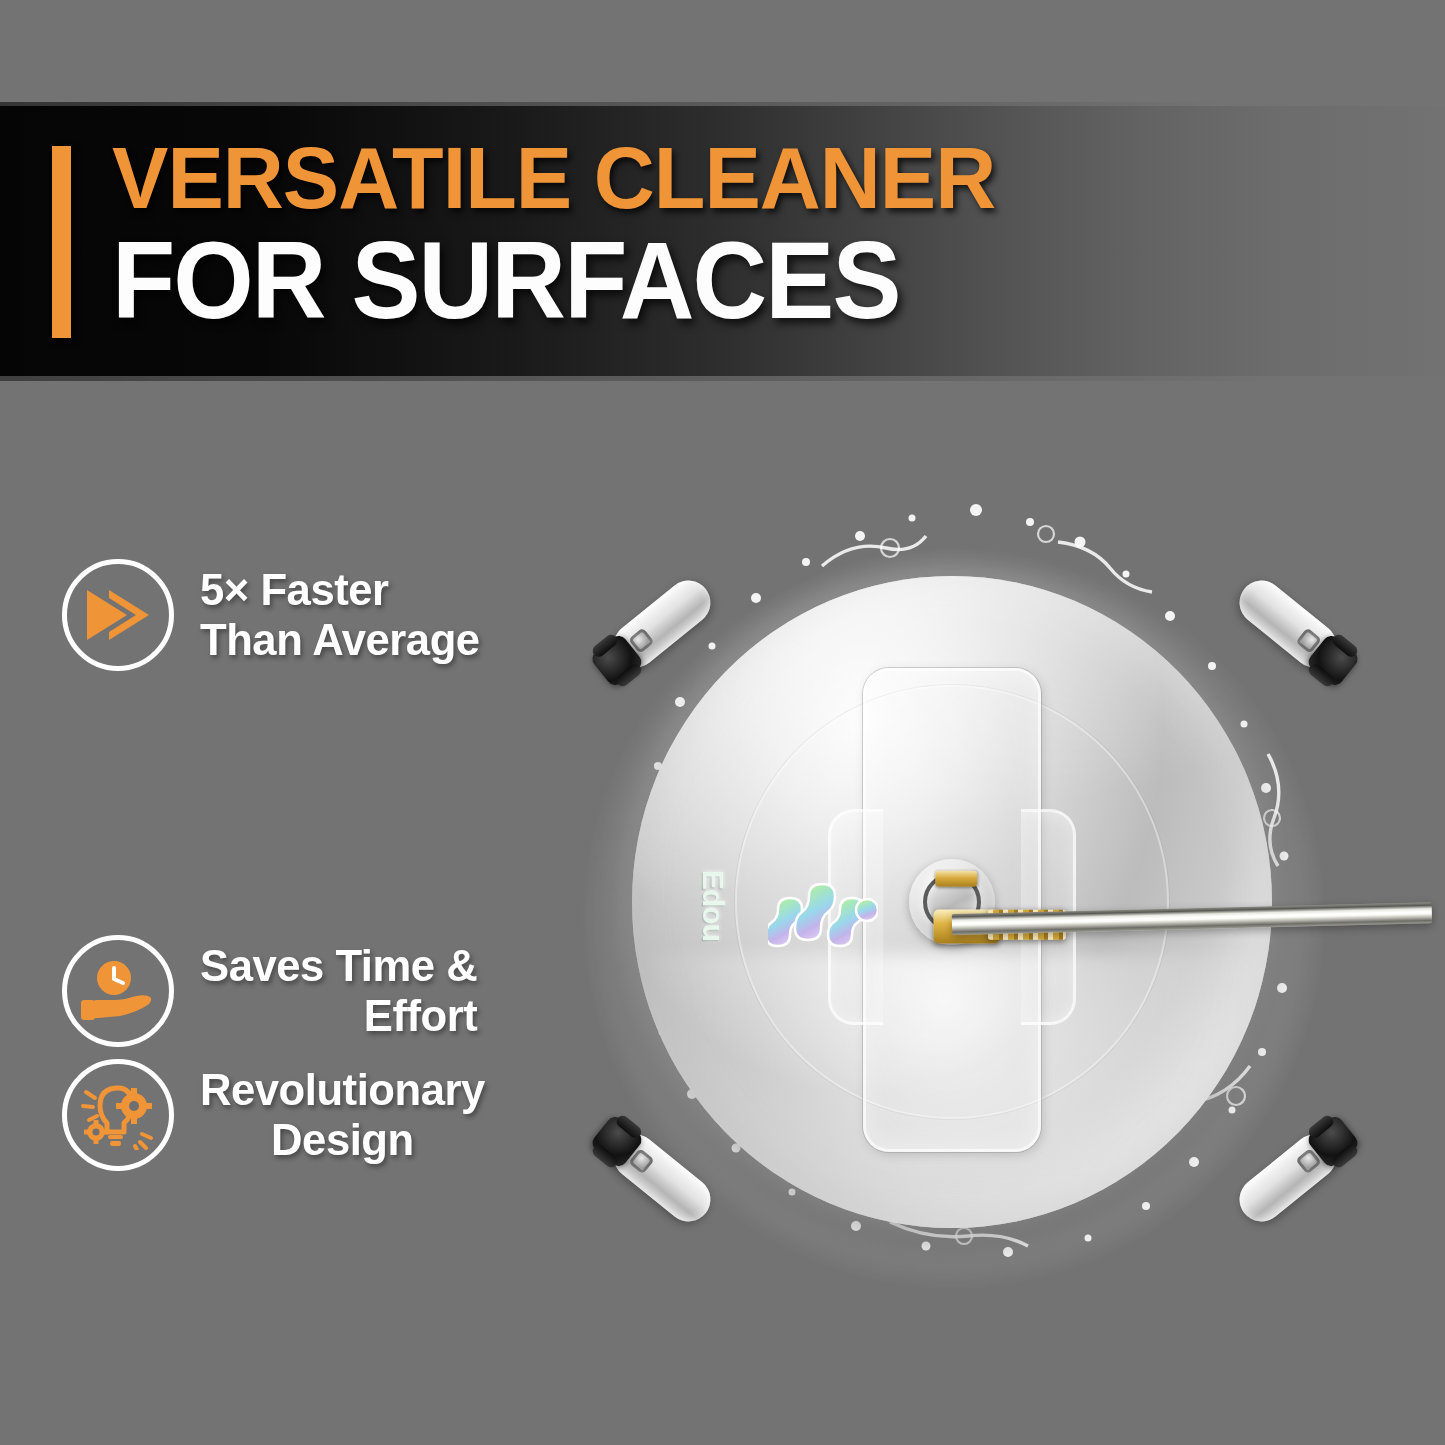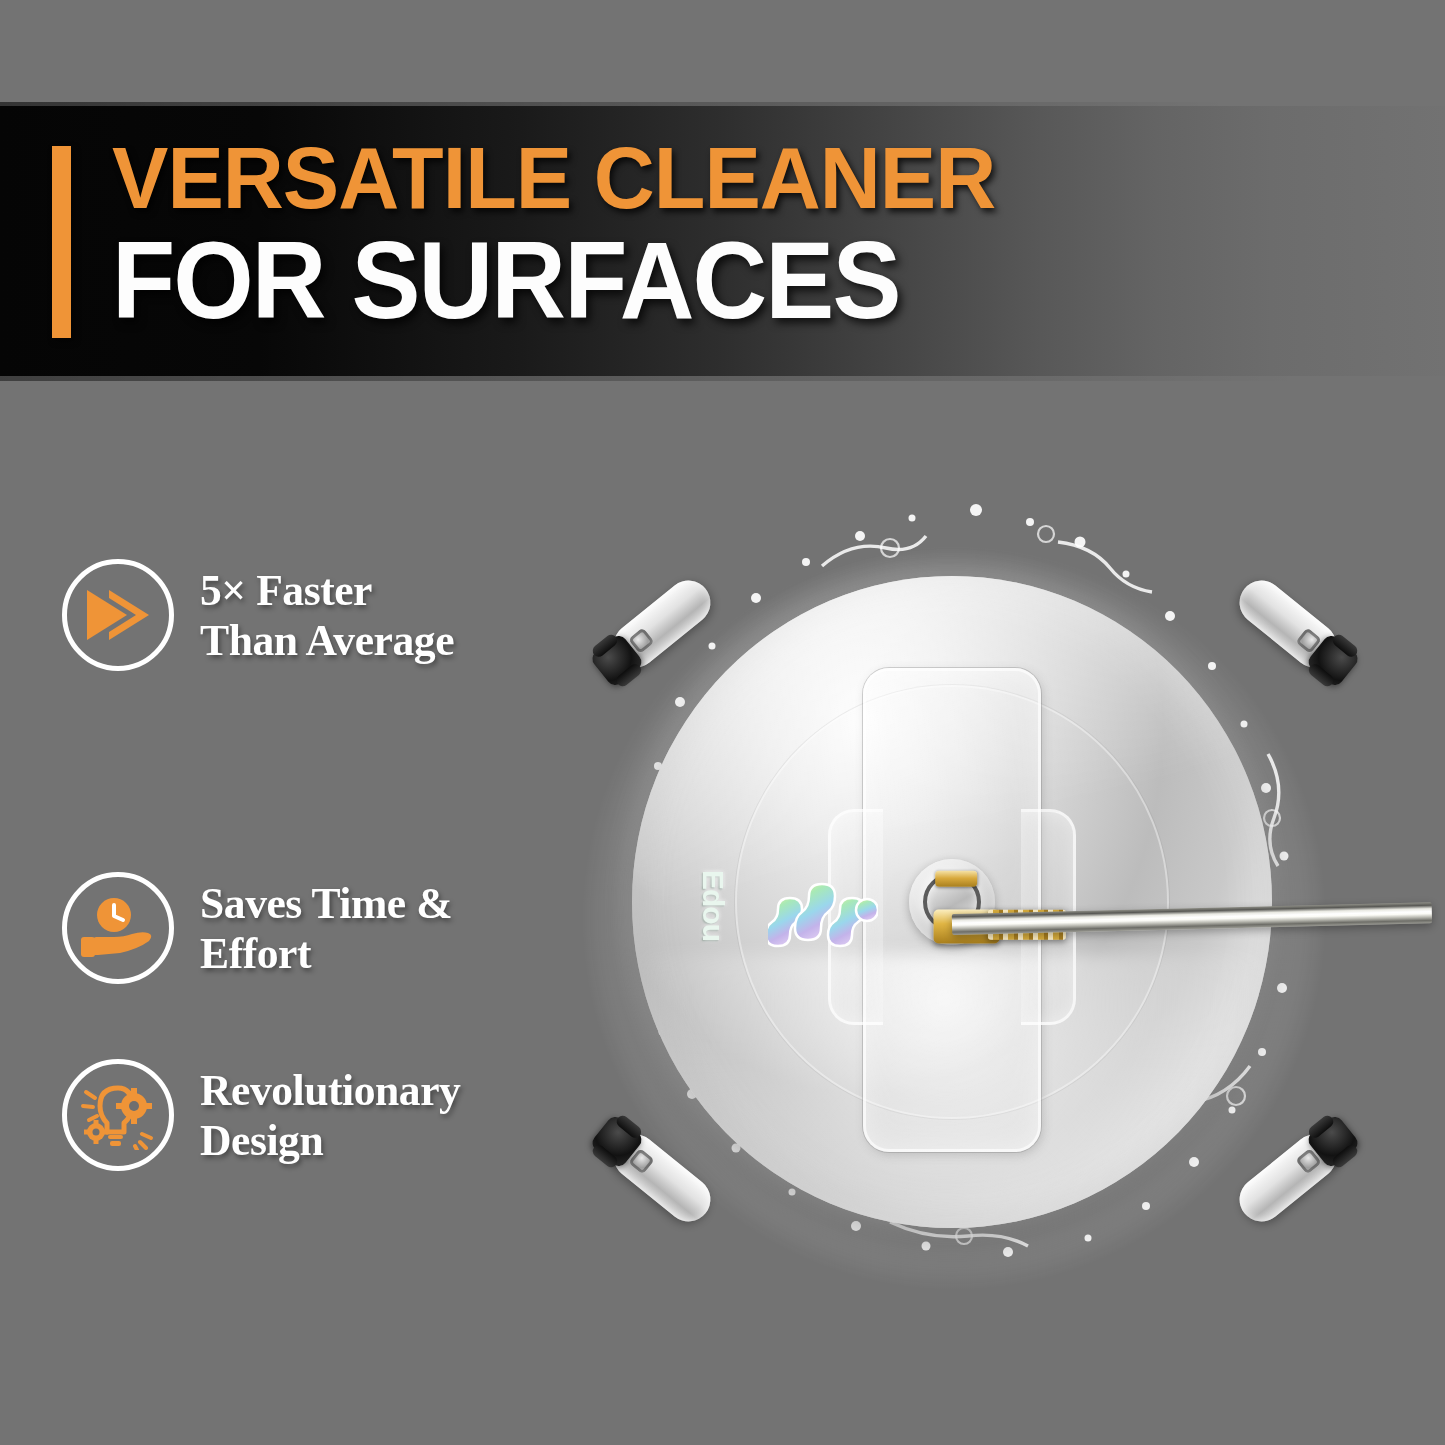--- a/index.html
+++ b/index.html
@@ -52,21 +52,21 @@
     transform:scaleX(.94);transform-origin:left center;
     text-shadow:4px 5px 9px rgba(0,0,0,.72);
     white-space:nowrap;
     margin-top:2px;
   }
 
   
   .features{position:absolute;left:0;top:0;width:640px;height:1445px;}
   .feature{
     position:absolute;left:62px;width:560px;height:120px;
-    display:flex;align-items:center;font-family:Liberation Serif, serif;
+    display:flex;align-items:center;
   }
   .feature-ic{
     position:relative;flex:0 0 auto;
     width:112px;height:112px;border-radius:50%;
     border:5px solid #ffffff;
     box-sizing:border-box;
     display:flex;align-items:center;justify-content:center;
   }
   .feature-ic svg{display:block;}
   .feature-txt{
@@ -273,37 +273,37 @@
           <path d="M26 4 L66 29 L26 54 L26 46 L53 29 L26 12 Z" fill="#ef9437"></path>
         </svg>
       </div>
       <div class="feature-txt">
         <span>5× Faster</span>
         <span>Than Average</span>
       </div>
     </div>
 
 
-    <div class="feature" style="top:868px;">
+    <div class="feature" style="top:931px;text-align:right;">
       <div class="feature-ic">
         <svg width="76" height="62" viewBox="0 0 76 62">
           <circle cx="34" cy="18" r="17" fill="#ef9437"></circle>
           <path d="M34 8 L34 19 L43 23" stroke="#ffffff" stroke-width="4" fill="none" stroke-linecap="round" stroke-linejoin="round"></path>
           <path d="M5 44 L16 40 L34 40 Q44 40 52 37 Q62 34 68 36 Q74 38 69 44
                    Q58 52 40 56 L18 58 L5 58 Z" fill="#ef9437"></path>
           <rect x="1" y="40" width="14" height="20" rx="3" fill="#ef9437"></rect>
         </svg>
       </div>
       <div class="feature-txt">
         <span>Saves Time &amp;</span>
         <span>Effort</span>
       </div>
     </div>
 
-    <div class="feature" style="top:1055px;">
+    <div class="feature" style="top:1055px;text-align:center;">
       <div class="feature-ic">
         <svg width="76" height="70" viewBox="0 0 76 70">
           <g stroke="#ef9437" stroke-width="4" stroke-linecap="round">
             <line x1="6" y1="12" x2="15" y2="18"></line>
             <line x1="3" y1="26" x2="13" y2="27"></line>
             <line x1="9" y1="40" x2="17" y2="36"></line>
             <line x1="62" y1="54" x2="71" y2="58"></line>
             <line x1="60" y1="62" x2="66" y2="68"></line>
             <line x1="55" y1="66" x2="57" y2="70"></line>
           </g>

